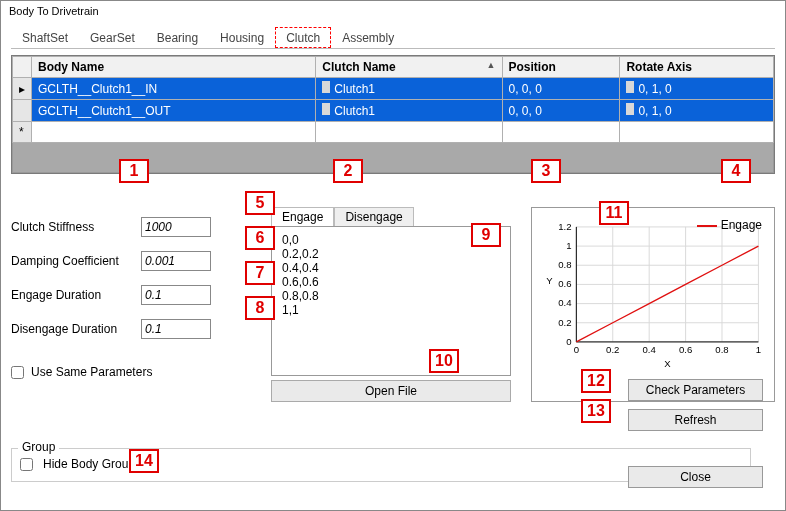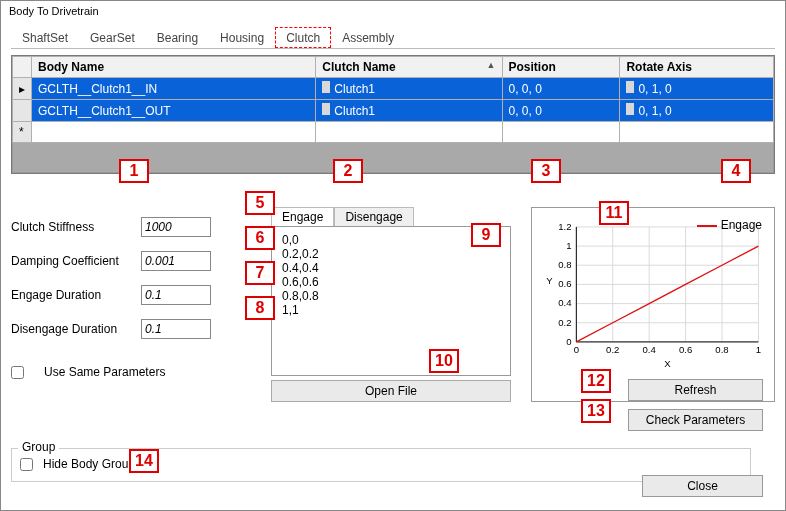--- a/index.html
+++ b/index.html
@@ -21,21 +21,21 @@
   .grid tr.newrow td:first-child { background:#e6e6e6; }
   .grid tr.filler td { background:#a9a9a9; height:30px; border:1px solid #999; }
   .rowmarker { width:18px; text-align:center; }
   .sort { float:right; font-size:9px; color:#555; }
   
   .paramrow { display:flex; margin-top:33px; }
   .leftparams { width:240px; padding-top:10px; }
   .paramline { display:flex; align-items:center; margin-bottom:14px; }
   .paramline label { width:130px; }
   .paramline input[type=text] { width:70px; height:20px; border:1px solid #888; padding:1px 3px;font-style:italic; }
-  .usesame { margin-top:10px; display:flex; align-items:center; gap:20px;}
+  .usesame { margin-top:10px; display:flex; align-items:center; gap:7px;}
   
   .midcol { width:240px; margin-left:20px; }
   .subtabs { display:flex; }
   .subtabs .st { border:1px solid #bbb; border-bottom:none; padding:2px 10px; background:#fff; }
   .subtabs .st.inactive { background:#efefef;}
   .listbox { border:1px solid #999; height:150px; padding:6px 10px; overflow:auto; background:#fff;}
   .openfile { height:22px; border:1px solid #aaa; background:#eaeaea; text-align:center; line-height:20px; margin-top:4px;}
   
   .chartbox { flex:1; border:1px solid #999; margin-left:20px; padding:6px 6px 6px 6px; position:relative; background:#fff;}
   svg.chart { width:100%; height:160px; overflow:visible; }
@@ -44,21 +44,21 @@
   .chart .lbl { font-size:10px; fill:#000; }
   .chart .series { stroke:#e01010; stroke-width:1.4; fill:none; }
   .legend { position:absolute; top:10px; right:12px; font-size:11px; }
   .legendline { display:inline-block; width:20px; border-top:2px solid #e01010; vertical-align:middle; margin-right:4px;}
   
   .rbtns { position:absolute; right:22px; top:378px; width:135px; display:flex; flex-direction:column; gap:8px;}
   .btn { height:22px; border:1px solid #999; background:#eaeaea; text-align:center; line-height:20px; }
   
   .groupbox { border:1px solid #ccc; margin-top:46px; padding:8px 8px 10px 8px; position:relative; width:740px;}
   .grouptitle { position:absolute; top:-9px; left:6px; background:#fff; padding:0 4px; font-size:12px;}
-  .closewrap { position:absolute; bottom:13px; right:22px; width:121px;}
+  .closewrap { position:absolute; bottom:22px; right:22px; width:135px;}
   
   .callout { position:absolute; border:2px solid #e00000; background:#fff; color:#e00000; font-weight:bold; font-size:16px; width:30px; height:24px; display:flex; align-items:center; justify-content:center; z-index:50;}
   input[type=checkbox]{ width:13px; height:13px; margin:0;}
 </style>
 </head>
 <body>
 
 <div class="window">
   <div class="titlebar">Body To Drivetrain</div>
   <div class="content">
@@ -194,22 +194,22 @@
             <text class="lbl" x="35" y="13" text-anchor="end">1.2</text>
 
             <text class="lbl" x="135" y="156" text-anchor="middle">X</text>
             <text class="lbl" x="12" y="70" text-anchor="middle">Y</text>
           </g>
         </svg>
       </div>
     </div>
 
     <div class="rbtns">
+      <div class="btn">Check Parameters</div>
       <div class="btn">Refresh</div>
-      <div class="btn">Check Parameters</div>
     </div>
 
     <div class="groupbox">
       <span class="grouptitle">Group</span>
       <div style="display:flex;align-items:center;gap:10px;">
         <input type="checkbox" style="">
         <span>Hide Body Group</span>
       </div>
     </div>
 

